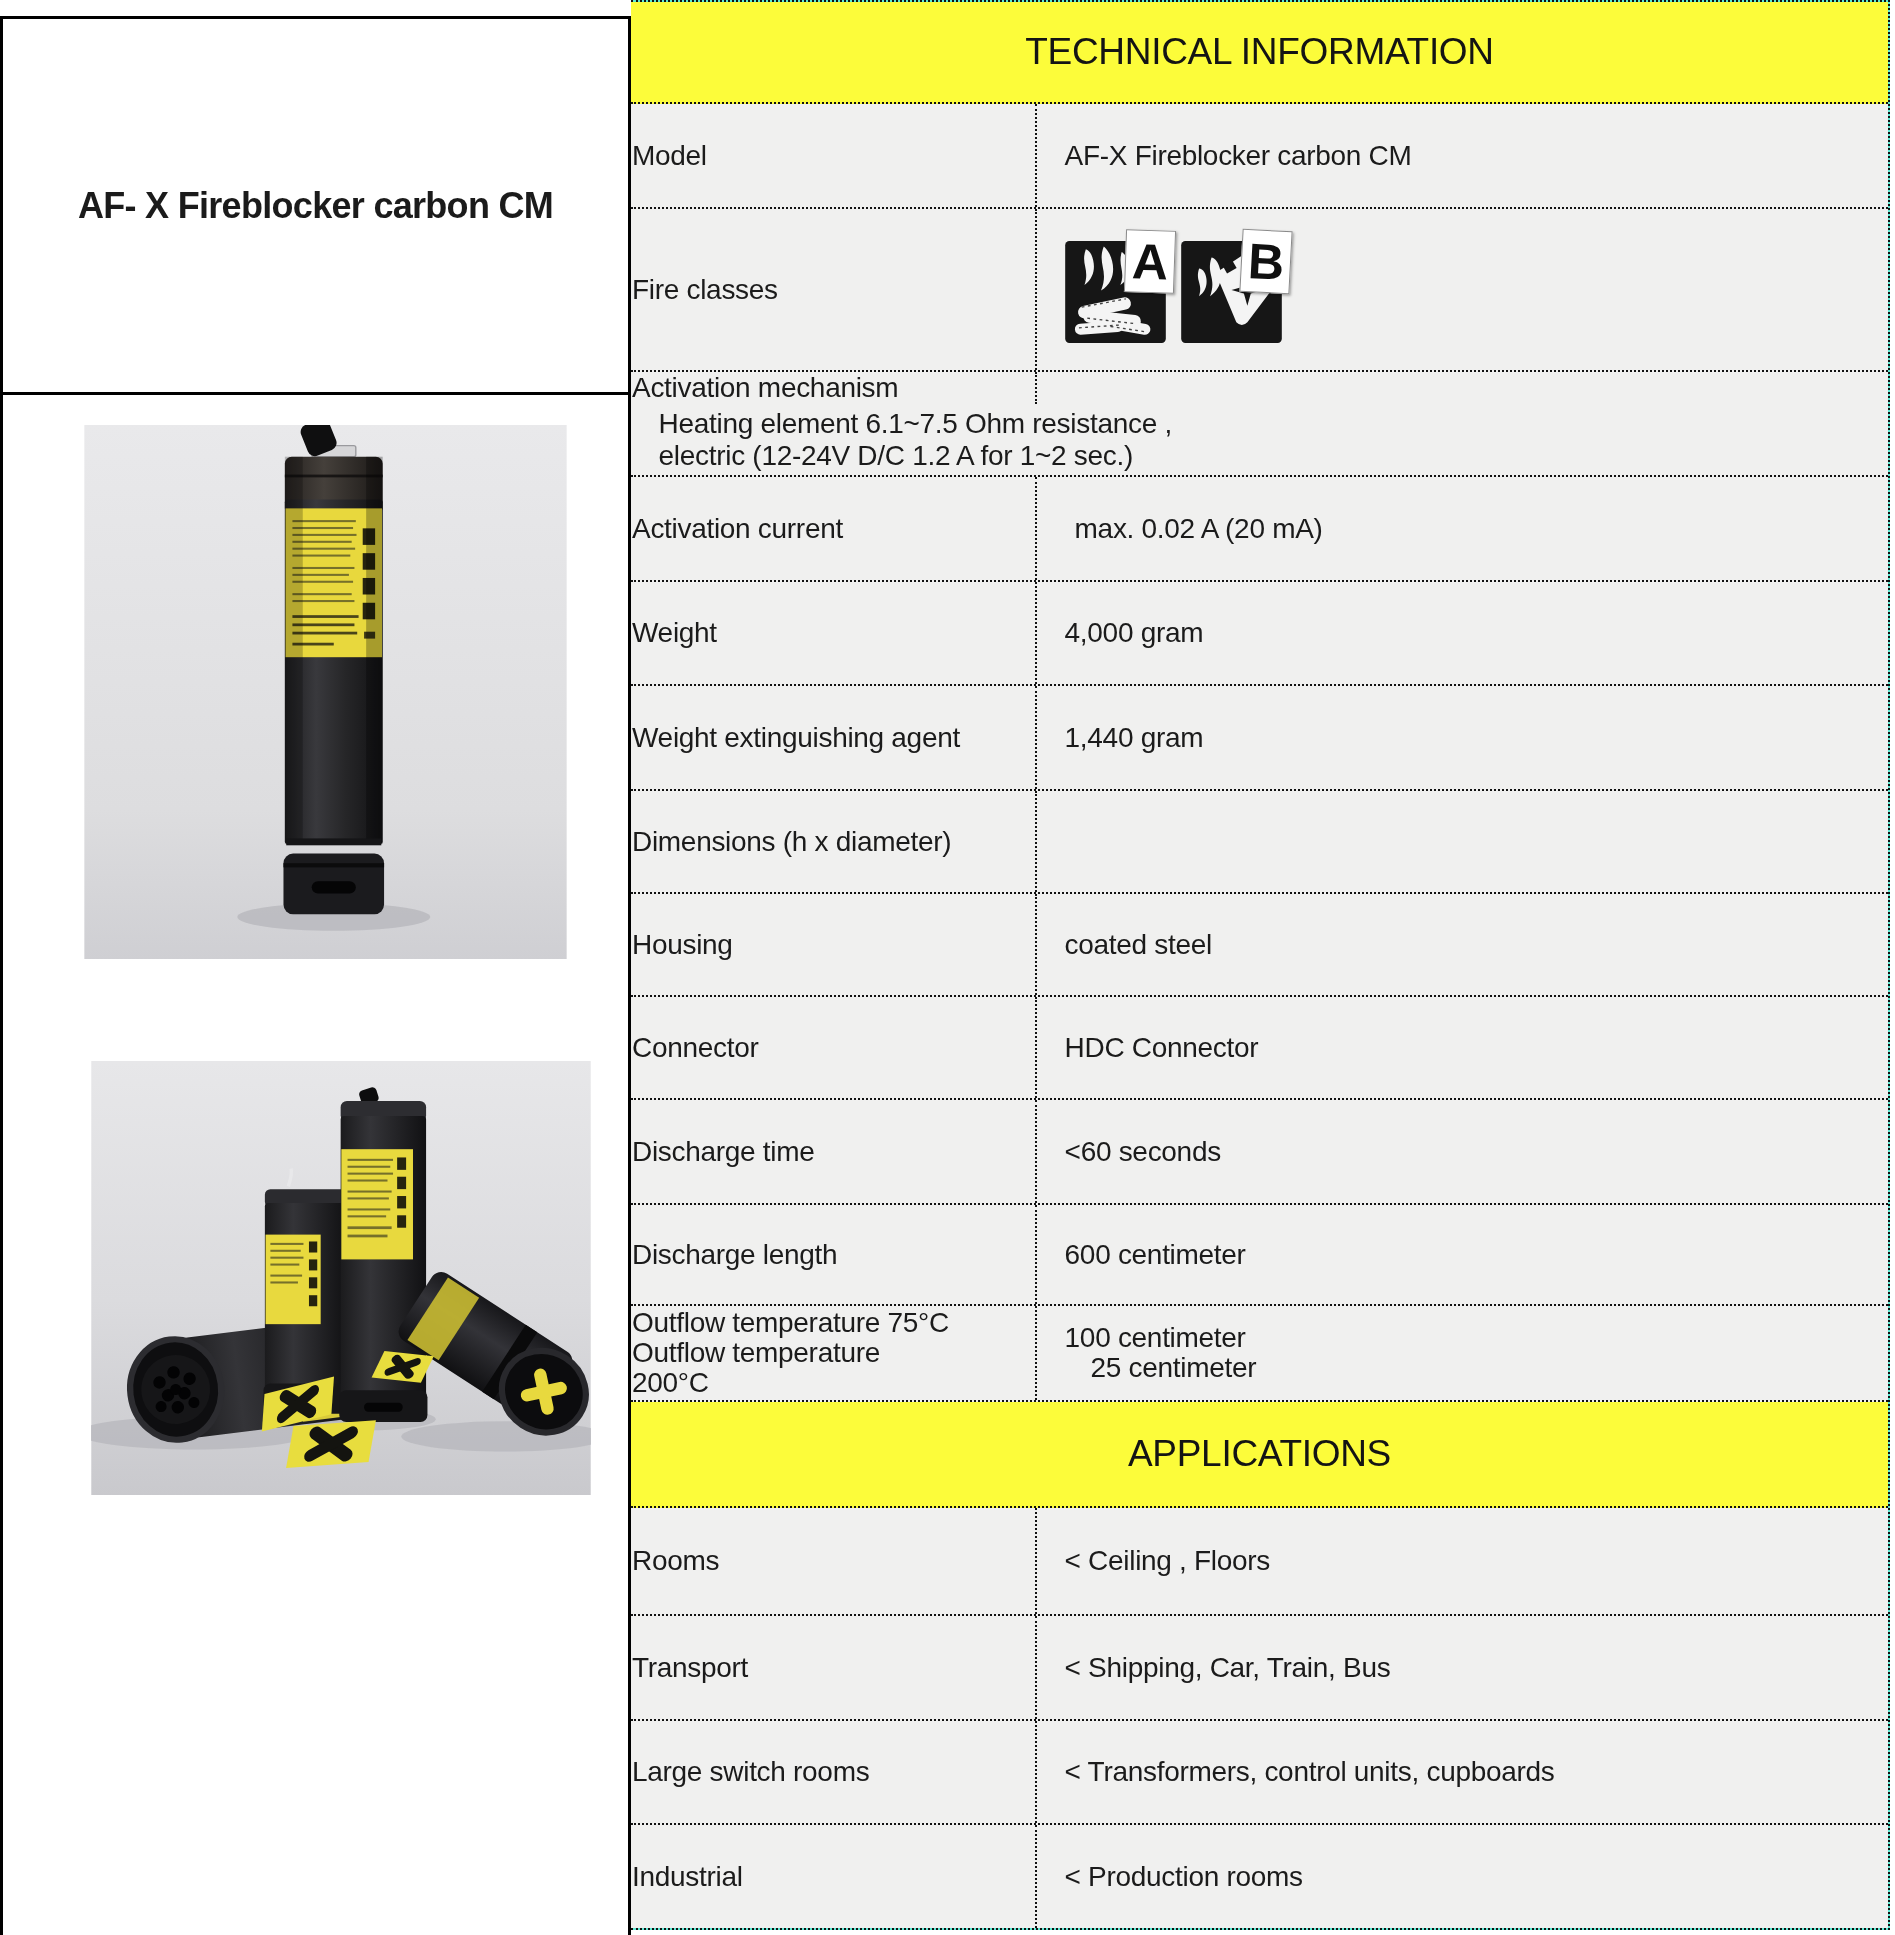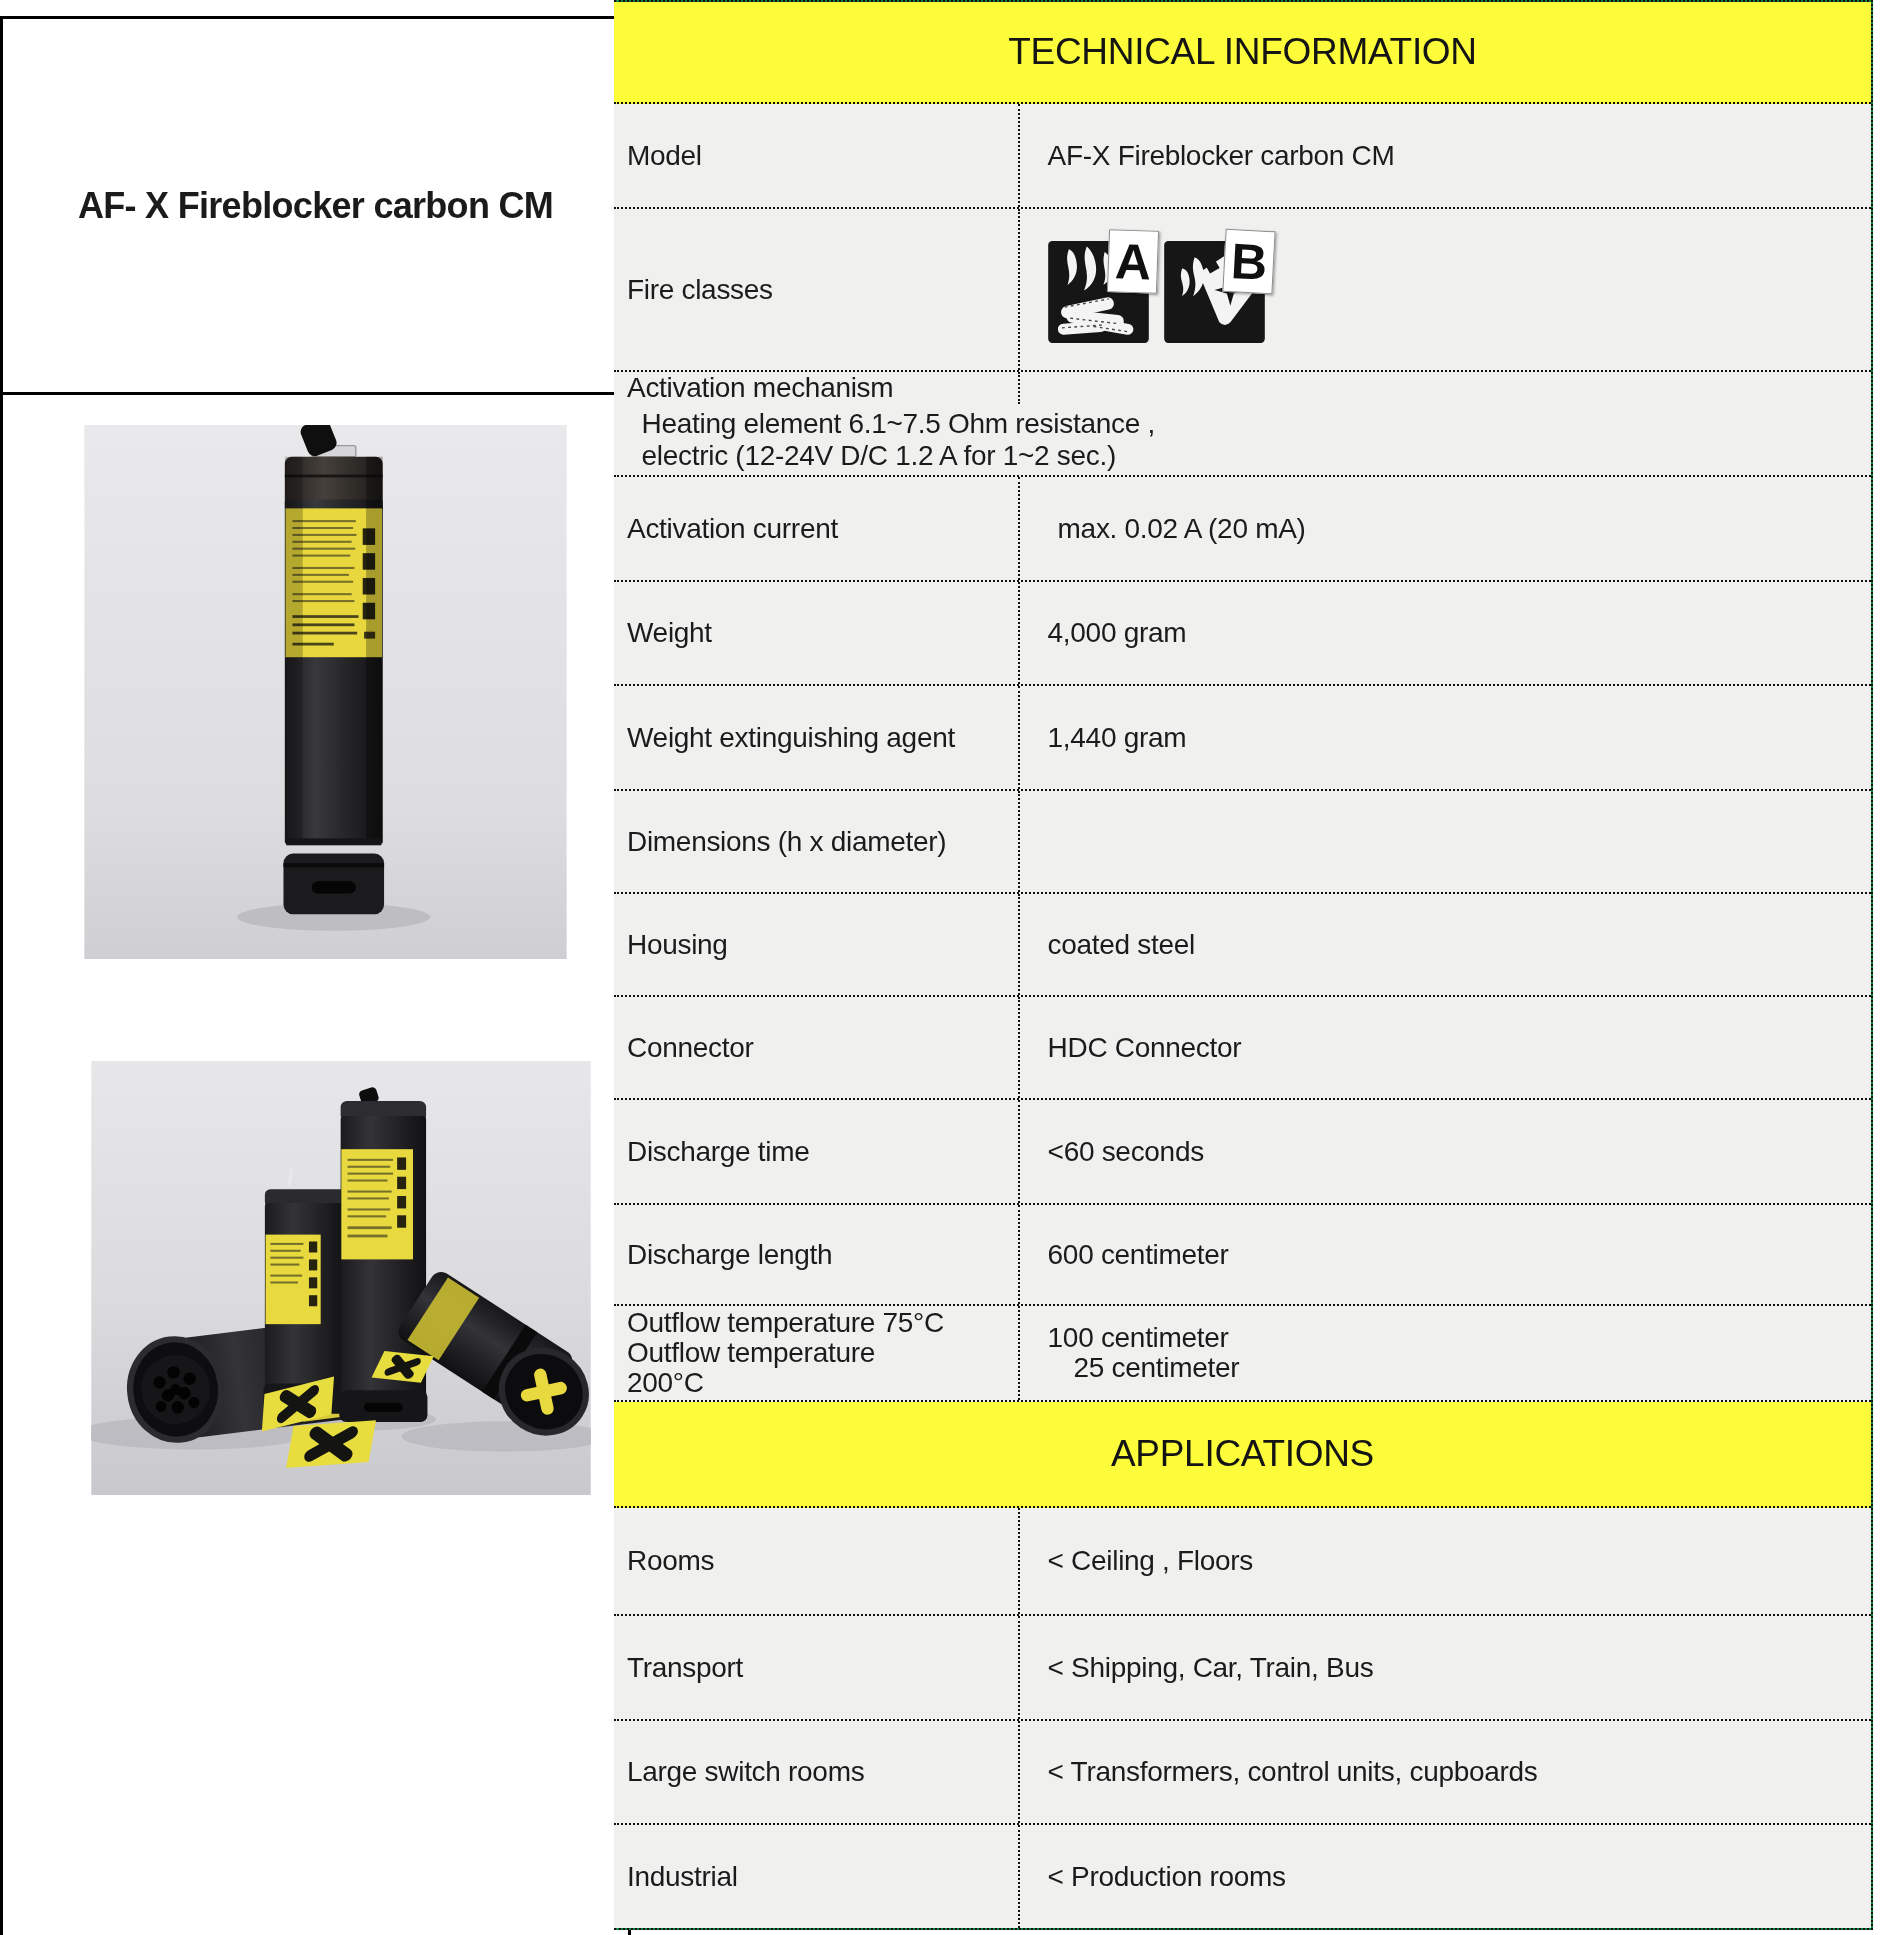--- a/index.html
+++ b/index.html
@@ -31,27 +31,27 @@
   .product-title{
     font-size:36px;font-weight:bold;letter-spacing:-0.7px;
     white-space:nowrap;
   }
   .photo{display:block;}
   .photo-1{margin:30px 0 0 81px;}
   .photo-2{margin:102px 0 0 88px;}
 
   
   .spec-table{
-    position:absolute;left:614px;top:0;
+    position:absolute;left:631px;top:0;
     width:1259px;height:1930px;
     box-sizing:border-box;
     border-top:2.8px dotted #111;
     border-right:2.8px dotted #111;
     border-bottom:2.8px dotted #111;
-    background:#15803d;
+    background:#5eead4;
     display:flex;flex-direction:column;
   }
   .band{
     box-sizing:border-box;
     background:#fcfc3a;
     border-bottom:2.8px dotted #111;
     display:flex;align-items:center;justify-content:center;
     font-size:37px;letter-spacing:-0.3px;color:#141414;
   }
   .band-tech{height:102px;}
@@ -63,21 +63,21 @@
   }
   .row:last-child{border-bottom:none;flex:1;}
   .cell{
     box-sizing:border-box;
     display:flex;flex-direction:column;justify-content:center;
     font-size:28px;letter-spacing:-0.3px;line-height:32px;
   }
   .cell-label{
     width:406px;
     border-right:2.8px dotted #111;
-    padding-left:13px;padding-right:11px;
+    padding-left:1px;padding-right:11px;
   }
   .cell-value{flex:1;padding-left:27.6px;padding-right:13.8px;}
   .r-model{height:105px;}
   .r-fire{height:163px;}
   .r-actmech{height:105px;flex-direction:column;}
   .r-actcurr{height:105px;gap:10px;}
   .r-weight{height:104px;}
   .r-wagent{height:105px;}
   .r-dims{height:103px;}
   .r-housing{height:103px;}

